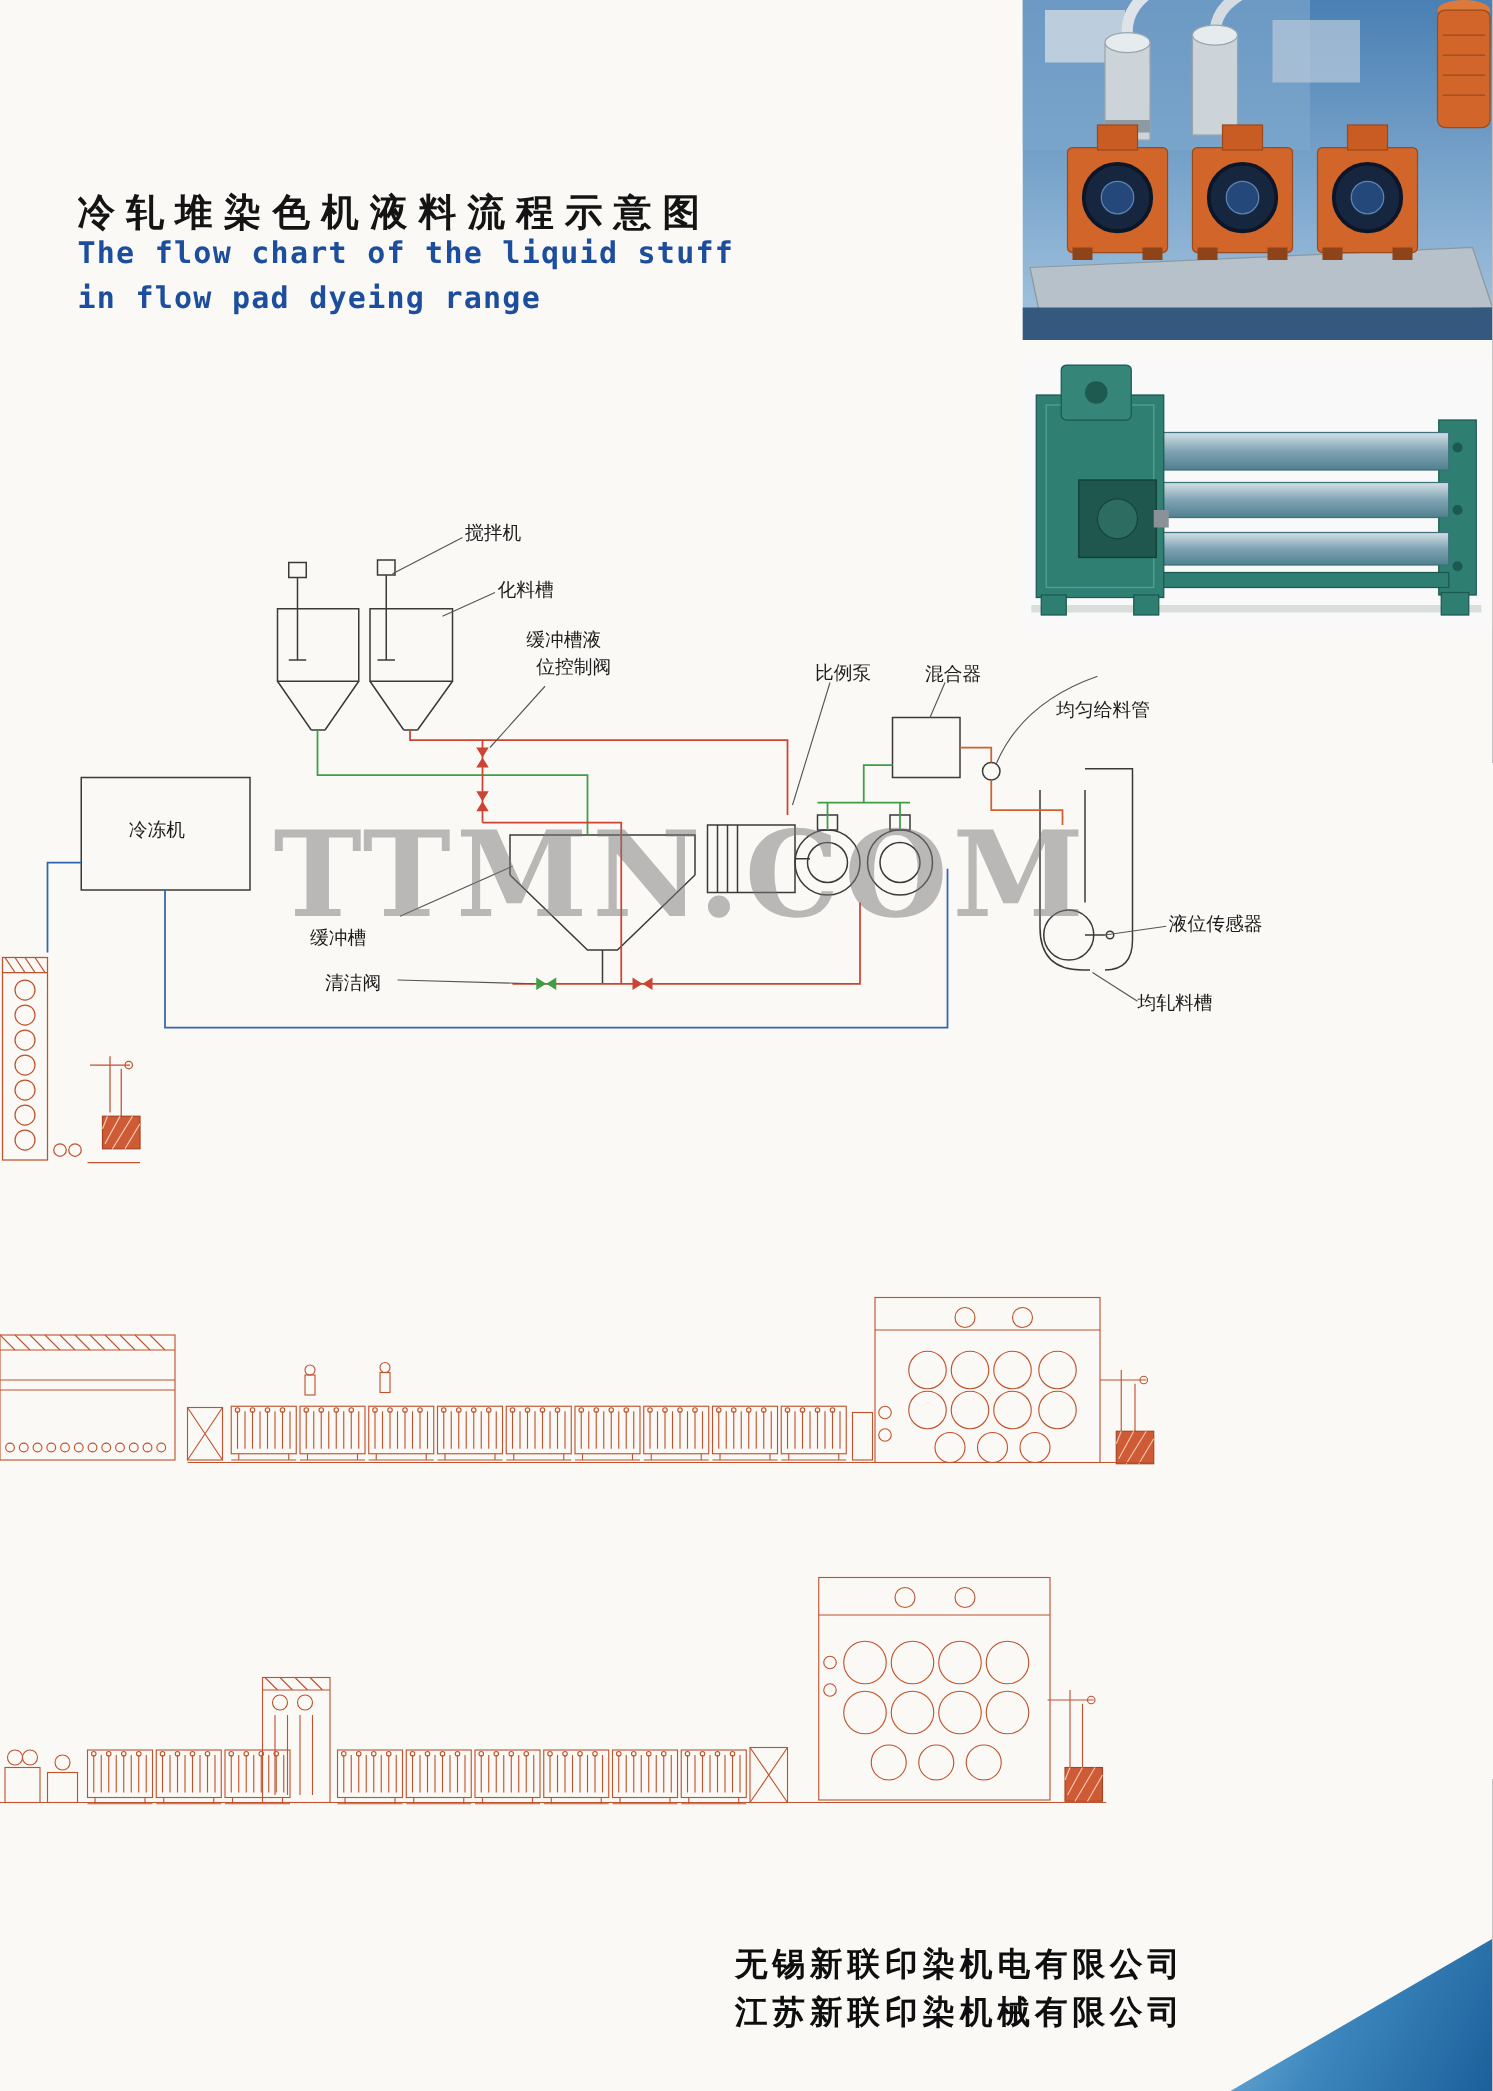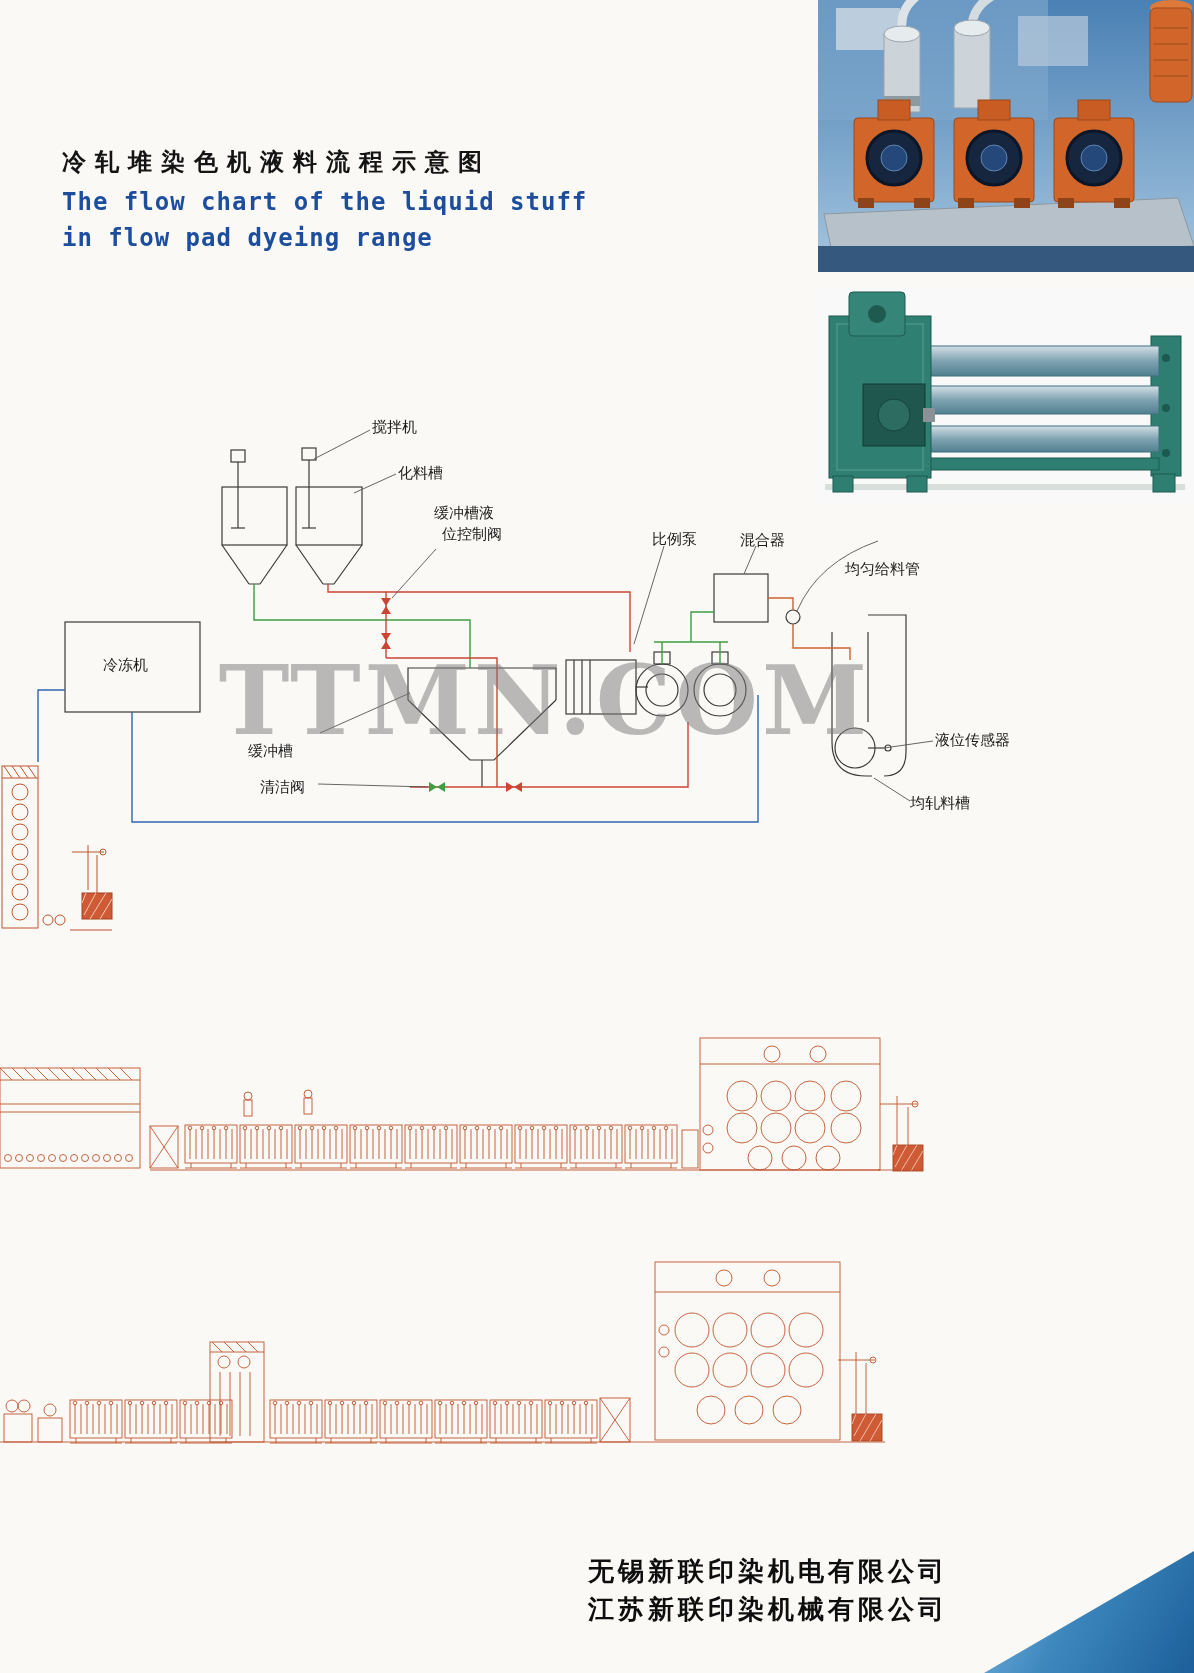--- a/index.html
+++ b/index.html
@@ -1,19 +1,19 @@
 <!DOCTYPE html>
 <html><head>
 <meta charset="utf-8">
 <style>
   html,body{margin:0;padding:0;background:#9a9a9a;}
   .page{position:relative;width:1194px;height:1673px;margin:0 auto;background:#faf9f5;overflow:hidden;
         font-family:"Liberation Sans",sans-serif;}
   
-  .title{position:absolute;left:62px;top:130px;font-size:24px;font-weight:bold;letter-spacing:9px;
+  .title{position:absolute;left:62px;top:130px;font-size:30px;font-weight:bold;letter-spacing:9px;
          color:#141414;z-index:3;}
   .subtitle{position:absolute;left:62px;color:#1d4e9e;font-family:"DejaVu Sans Mono",monospace;
             font-weight:bold;font-size:24px;letter-spacing:1px;z-index:3;white-space:nowrap;}
   .sub1{top:188px;} .sub2{top:224px;}
   
   .photo{position:absolute;z-index:2;}
   .photo-pumps{left:818px;top:0;width:376px;height:272px;}
   .photo-padder{left:815px;top:288px;width:379px;height:215px;}
   
   .canvas{position:absolute;left:0;top:0;width:1194px;height:1673px;z-index:1;}
@@ -348,21 +348,21 @@
       <rect x="852" y="1414" width="30" height="27" fill="#cf5a36" stroke="#a8431f"></rect>
       <path d="M856,1414 L852,1424 M866,1414 L854,1436 M876,1414 L860,1441 M882,1420 L870,1441" stroke="#f4c9b4"></path>
       <line x1="0" y1="1442" x2="885" y2="1442"></line>
     </g>
   </svg>
 
   <div class="wm1">TTMN.COM</div>
 
   <div class="lab" style="left:372px;top:416px;">搅拌机</div>
   <div class="lab" style="left:398px;top:462px;">化料槽</div>
-  <div class="lab" style="left:434px;top:502px;">
+  <div class="lab" style="left:421px;top:502px;">
     <span style="display:block;">缓冲槽液</span>
     <span style="display:block;padding-left:8px;">位控制阀</span>
   </div>
   <div class="lab" style="left:652px;top:528px;">比例泵</div>
   <div class="lab" style="left:740px;top:529px;">混合器</div>
   <div class="lab" style="left:845px;top:522px;margin-top:36px;">均匀给料管</div>
   <div class="lab" style="left:103px;top:654px;">冷冻机</div>
   <div class="lab" style="left:248px;top:724px;margin-top:16px;">缓冲槽</div>
   <div class="lab" style="left:260px;top:776px;">清洁阀</div>
   <div class="lab" style="left:935px;top:729px;">液位传感器</div>

